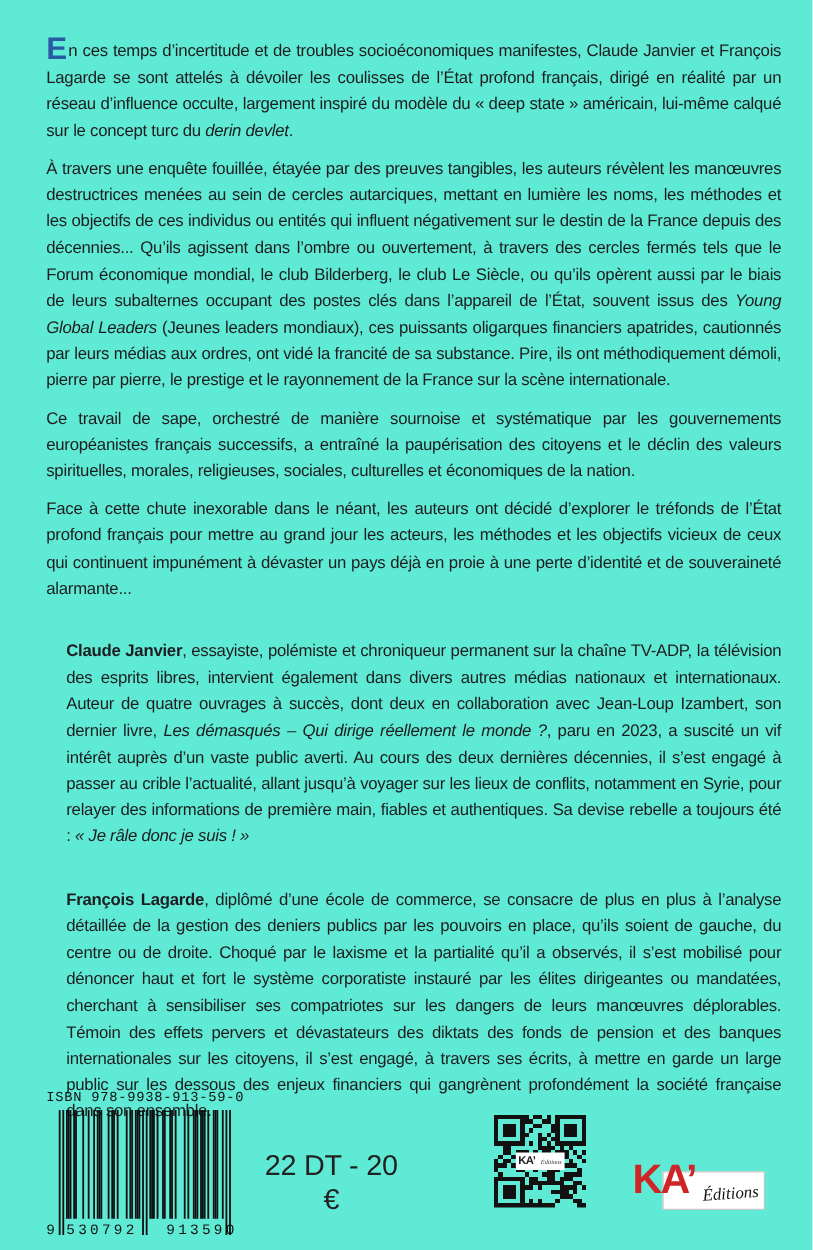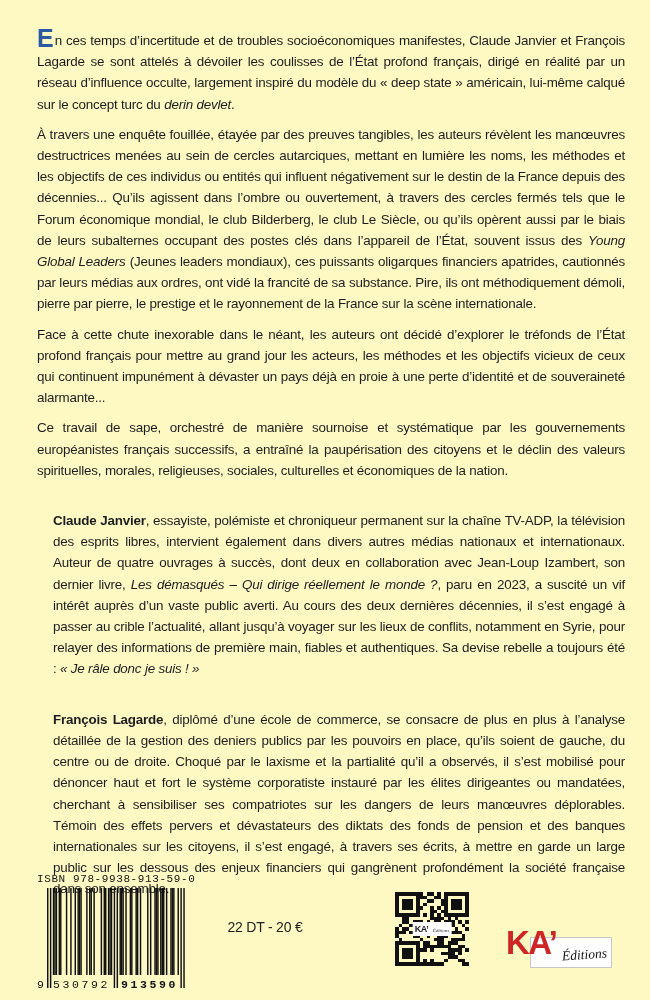--- a/index.html
+++ b/index.html
@@ -1,38 +1,38 @@
 <!DOCTYPE html>
 <html lang="fr"><head>
 <meta charset="utf-8">
 <style>
   html,body{margin:0;padding:0;background:#ffffff;}
-  .page{position:relative;width:650px;height:1000px;background:#fef9c3;overflow:hidden;
+  .page{position:relative;width:650px;height:1000px;background:#5eead4;overflow:hidden;
         font-family:"Liberation Sans",sans-serif;color:#1d1d1f;}
   .text-block{position:absolute;left:37px;top:30px;width:588px;
         font-size:13.4px;line-height:21.2px;letter-spacing:-0.2px;text-align:justify;}
   .para{margin:0 0 9px 0;}
   .para i{font-style:italic;}
   .bio{padding-left:16px;margin-top:29px;}
   .bio b{font-weight:700;}
   .dropcap{font-size:25px;font-weight:700;color:#2B5AA5;line-height:0;
         vertical-align:-2px;letter-spacing:0;margin-right:1px;}
   
   .barcode-block{position:absolute;left:37px;top:841px;width:150px;}
   .isbn{font-family:"Liberation Mono","DejaVu Sans Mono",monospace;font-size:11px;
         letter-spacing:0.6px;color:#111;white-space:nowrap;margin-top:32px;}
   .barcode-wrap{position:relative;width:148px;height:103px;margin-top:3px;}
   .bc-digits{position:absolute;left:0;bottom:0;height:14px;width:148px;
         font-family:"Liberation Mono","DejaVu Sans Mono",monospace;font-size:11.5px;color:#111;}
   .bc-digits span{position:absolute;bottom:0;}
   .d0{left:0;}
   .d1{left:16px;letter-spacing:2.6px;}
-  .d2{left:84px;letter-spacing:2.6px;font-weight:bold;}
+  .d2{left:96px;letter-spacing:2.6px;}
   .price{position:absolute;left:205px;top:919px;width:120px;text-align:center;
-        font-size:14px;letter-spacing:-0.2px;color:#222;}
+        font-size:23px;letter-spacing:-0.2px;color:#222;}
   .qr{position:absolute;left:395px;top:892px;width:74px;height:74px;}
   .qr-center{position:absolute;left:50%;top:50%;transform:translate(-50%,-50%);
         background:#fff;padding:0 2px;white-space:nowrap;line-height:10px;}
   .qr-center b{font-size:9px;font-weight:700;color:#222;letter-spacing:-0.5px;}
   .qr-center i{font-family:"Liberation Serif",serif;font-style:italic;font-size:5px;color:#333;}
   .publisher{position:absolute;left:506px;top:928px;width:106px;height:40px;}
   .pub-box{position:absolute;left:24px;top:9px;right:0;bottom:0;
         border:1px solid #c7c7c7;background:#fff;}
   .pub-ka{position:absolute;left:0;top:-4px;font-size:33px;font-weight:700;
         color:#CE2626;letter-spacing:-1.5px;z-index:2;}
@@ -43,23 +43,23 @@
 </head>
 <body>
 
 <div class="page">
 
   <div class="text-block">
     <p class="para"><span class="dropcap">E</span><span>n ces temps d’incertitude et de troubles socioéconomiques manifestes, Claude Janvier et François Lagarde se sont attelés à dévoiler les coulisses de l’État profond français, dirigé en réalité par un réseau d’influence occulte, largement inspiré du modèle du « deep state » américain, lui-même calqué sur le concept turc du </span><i>derin devlet</i><span>.</span></p>
 
     <p class="para"><span>À travers une enquête fouillée, étayée par des preuves tangibles, les auteurs révèlent les manœuvres destructrices menées au sein de cercles autarciques, mettant en lumière les noms, les méthodes et les objectifs de ces individus ou entités qui influent négativement sur le destin de la France depuis des décennies... Qu’ils agissent dans l’ombre ou ouvertement, à travers des cercles fermés tels que le Forum économique mondial, le club Bilderberg, le club Le Siècle, ou qu’ils opèrent aussi par le biais de leurs subalternes occupant des postes clés dans l’appareil de l’État, souvent issus des </span><i>Young Global Leaders</i><span> (Jeunes leaders mondiaux), ces puissants oligarques financiers apatrides, cautionnés par leurs médias aux ordres, ont vidé la francité de sa substance. Pire, ils ont méthodiquement démoli, pierre par pierre, le prestige et le rayonnement de la France sur la scène internationale.</span></p>
 
+    <p class="para"><span>Ce travail de sape, orchestré de manière sournoise et systématique par les gouvernements européanistes français successifs, a entraîné la paupérisation des citoyens et le déclin des valeurs spirituelles, morales, religieuses, sociales, culturelles et économiques de la nation.</span></p>
+
     <p class="para"><span>Face à cette chute inexorable dans le néant, les auteurs ont décidé d’explorer le tréfonds de l’État profond français pour mettre au grand jour les acteurs, les méthodes et les objectifs vicieux de ceux qui continuent impunément à dévaster un pays déjà en proie à une perte d’identité et de souveraineté alarmante...</span></p>
-
-    <p class="para"><span>Ce travail de sape, orchestré de manière sournoise et systématique par les gouvernements européanistes français successifs, a entraîné la paupérisation des citoyens et le déclin des valeurs spirituelles, morales, religieuses, sociales, culturelles et économiques de la nation.</span></p>
 
     <p class="para bio"><b>Claude Janvier</b><span>, essayiste, polémiste et chroniqueur permanent sur la chaîne TV-ADP, la télévision des esprits libres, intervient également dans divers autres médias nationaux et internationaux. Auteur de quatre ouvrages à succès, dont deux en collaboration avec Jean-Loup Izambert, son dernier livre, </span><i>Les démasqués – Qui dirige réellement le monde ?</i><span>, paru en 2023, a suscité un vif intérêt auprès d’un vaste public averti. Au cours des deux dernières décennies, il s’est engagé à passer au crible l’actualité, allant jusqu’à voyager sur les lieux de conflits, notamment en Syrie, pour relayer des informations de première main, fiables et authentiques. Sa devise rebelle a toujours été : </span><i>« Je râle donc je suis ! »</i></p>
 
     <p class="para bio"><b>François Lagarde</b><span>, diplômé d’une école de commerce, se consacre de plus en plus à l’analyse détaillée de la gestion des deniers publics par les pouvoirs en place, qu’ils soient de gauche, du centre ou de droite. Choqué par le laxisme et la partialité qu’il a observés, il s’est mobilisé pour dénoncer haut et fort le système corporatiste instauré par les élites dirigeantes ou mandatées, cherchant à sensibiliser ses compatriotes sur les dangers de leurs manœuvres déplorables. Témoin des effets pervers et dévastateurs des diktats des fonds de pension et des banques internationales sur les citoyens, il s’est engagé, à travers ses écrits, à mettre en garde un large public sur les dessous des enjeux financiers qui gangrènent profondément la société française dans son ensemble.</span></p>
   </div>
 
   <div class="barcode-block">
     <div class="isbn">ISBN 978-9938-913-59-0</div>
     <div class="barcode-wrap">
       <svg id="barcode-svg" width="148" height="103" viewBox="0 0 148 103">

